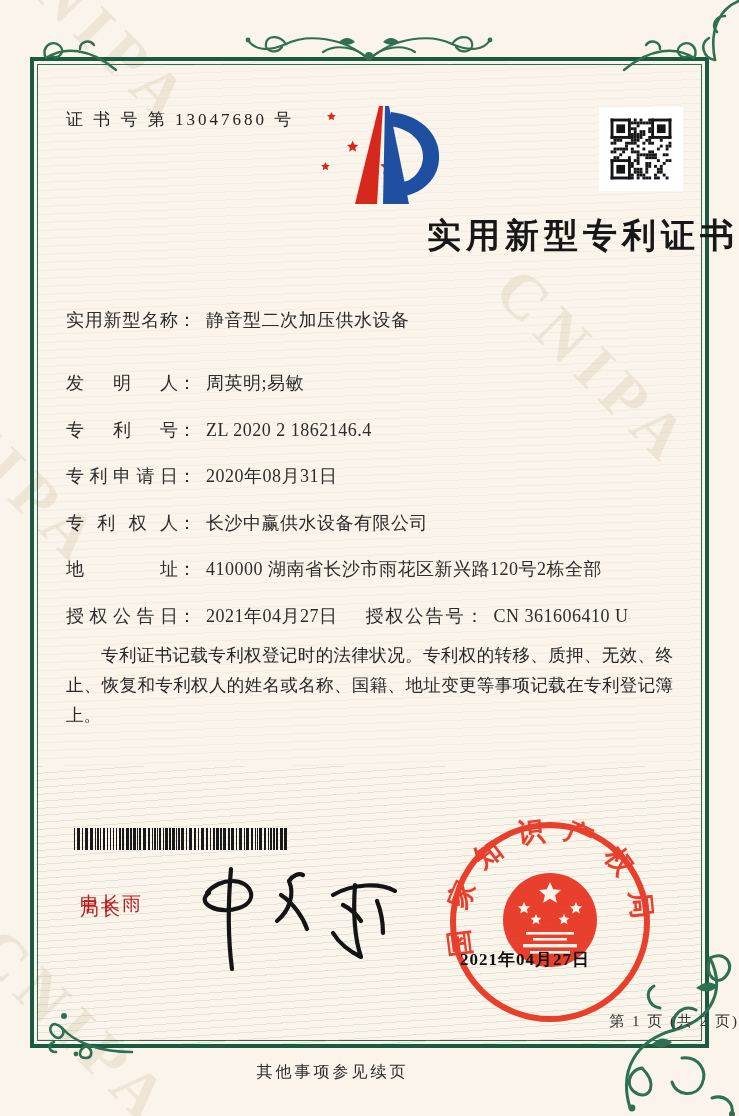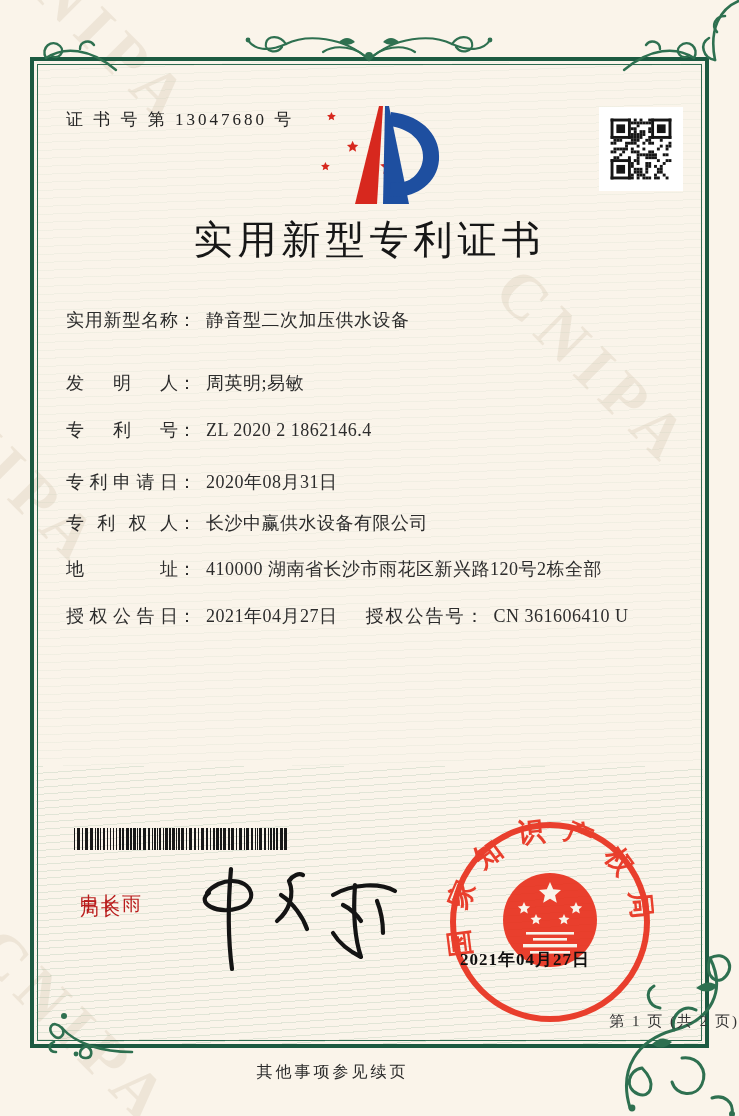--- a/index.html
+++ b/index.html
@@ -12,22 +12,22 @@
   .frame{position:absolute;left:30px;top:57px;width:671px;height:983px;
          border:4px solid #1c5a41;z-index:1;}
   .frame-inner{position:absolute;left:3px;top:3px;right:3px;bottom:3px;
          border:1px solid #2e6b50;}
   .guilloche{position:absolute;left:36px;top:766px;width:667px;height:278px;z-index:1;
       background:repeating-linear-gradient(176deg,rgba(110,160,125,.18) 0 1px,rgba(110,160,125,0) 1px 7px);}
   .guilloche-top{position:absolute;left:36px;top:62px;width:667px;height:704px;z-index:1;
       background:repeating-linear-gradient(178deg,rgba(120,165,130,.07) 0 1px,rgba(120,165,130,0) 1px 8px);}
   
   .certno{position:absolute;left:66px;top:108px;font-size:17px;letter-spacing:3px;color:#222;z-index:3;}
-  .title{position:absolute;left:0;top:213px;width:739px;text-align:center;font-size:39px;
-         font-weight:normal;letter-spacing:5px;color:#171717;z-index:3;}
+  .title{position:absolute;left:0;top:213px;width:739px;text-align:right;font-size:34px;
+         font-weight:bold;letter-spacing:5px;color:#171717;z-index:3;}
   .field{position:absolute;left:66px;height:26px;font-size:18px;color:#2c2c2c;z-index:3;white-space:nowrap;}
   .flabel{display:inline-block;width:112px;text-align:justify;text-align-last:justify;vertical-align:top;}
   .fcolon{display:inline-block;margin-right:10px;}
   .fvalue{letter-spacing:.5px;}
   .flabel2{display:inline-block;margin-left:28px;letter-spacing:2px;}
   .paras{position:absolute;left:66px;top:640px;width:607px;z-index:3;color:#272727;
          font-size:17.5px;line-height:30px;text-align:justify;}
   .paras p{margin:0 0 6px 0;text-indent:2em;}
   .signer{position:absolute;left:80px;font-size:19px;color:#b91c1c;z-index:3;letter-spacing:2px;}
   .pageinfo{position:absolute;left:0;top:1012px;width:739px;text-align:right;
@@ -293,34 +293,35 @@
 
 <div class="field" style="top:308px;">
   <span class="flabel">实用新型名称</span><span class="fcolon">：</span><span class="fvalue">静音型二次加压供水设备</span>
 </div>
 <div class="field" style="top:371px;">
   <span class="flabel">发明人</span><span class="fcolon">：</span><span class="fvalue">周英明;易敏</span>
 </div>
 <div class="field" style="top:418px;">
   <span class="flabel">专利号</span><span class="fcolon">：</span><span class="fvalue">ZL 2020 2 1862146.4</span>
 </div>
-<div class="field" style="top:464px;margin-top:6px;">
+<div class="field" style="top:464px;">
   <span class="flabel">专利申请日</span><span class="fcolon">：</span><span class="fvalue">2020年08月31日</span>
 </div>
 <div class="field" style="top:511px;">
   <span class="flabel">专利权人</span><span class="fcolon">：</span><span class="fvalue">长沙中赢供水设备有限公司</span>
 </div>
 <div class="field" style="top:557px;">
   <span class="flabel">地址</span><span class="fcolon">：</span><span class="fvalue">410000 湖南省长沙市雨花区新兴路120号2栋全部</span>
 </div>
 <div class="field" style="top:604px;">
   <span class="flabel">授权公告日</span><span class="fcolon">：</span><span class="fvalue">2021年04月27日</span><span class="flabel2">授权公告号</span><span class="fcolon">：</span><span class="fvalue">CN 361606410 U</span>
 </div>
 
 <div class="paras">
+  <p>专利证书记载专利权登记时的法律状况。专利权的转移、质押、无效、终止、恢复和专利权人的姓名或名称、国籍、地址变更等事项记载在专利登记簿上。</p>
 </div>
 
 <svg class="barcode" width="218" height="22" viewBox="0 0 218 22" id="barcode-svg">
     <rect x="0" y="0" width="1" height="22" fill="#181818"></rect>
     <rect x="3" y="0" width="3" height="22" fill="#181818"></rect>
     <rect x="8" y="0" width="1" height="22" fill="#181818"></rect>
     <rect x="11" y="0" width="3" height="22" fill="#181818"></rect>
     <rect x="16" y="0" width="3" height="22" fill="#181818"></rect>
     <rect x="21" y="0" width="1" height="22" fill="#181818"></rect>
     <rect x="23" y="0" width="2" height="22" fill="#181818"></rect>

